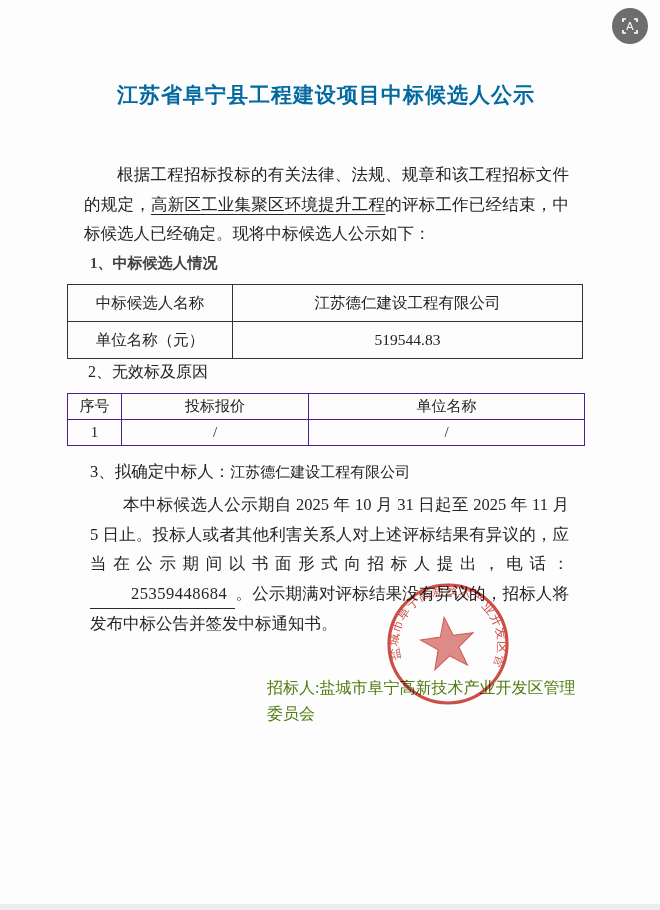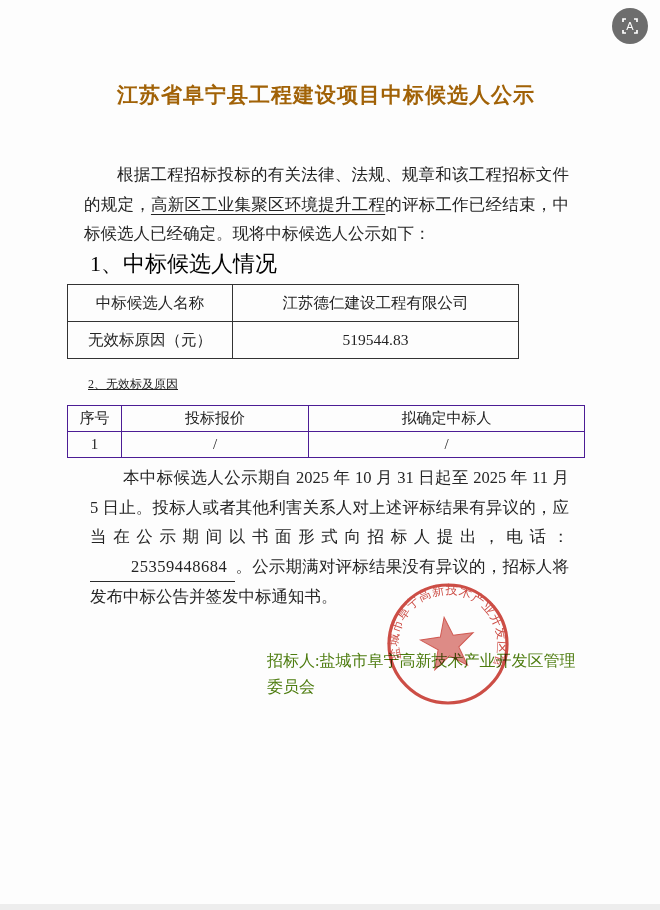--- a/index.html
+++ b/index.html
@@ -13,21 +13,21 @@
     overflow:hidden;
   }
   .content { position:absolute; left:67px; top:0; width:518px; }
 
   .doc-title {
     margin-top:82px;
     text-align:center;
     font-size:21px; font-weight:bold;
     line-height:26px;
     letter-spacing:1px;
-    color:#a16207;
+    color:#0369a1;
   }
 
   .para {
     font-size:16.5px;
     line-height:29.5px;
     text-align:justify;
     color:#242424;
   }
   .para-1 { margin:52px 16px 0 17px; text-indent:33px;font-family:Liberation Serif, serif; }
   .para-2 { margin:5px 16px 0 23px; text-indent:33px; }
@@ -35,36 +35,36 @@
   .u-project { text-decoration:underline; text-underline-offset:4px; }
   .u-phone {
     display:inline-block;
     padding:0 8px;
     border-bottom:1px solid #2a2a2a;
     letter-spacing:0.5px;
   }
 
   .heading-1 {
     margin:0 0 0 23px;
-    font-size:22px; font-weight:normal;
+    font-size:15px; font-weight:bold;
     line-height:29.5px;
-    color:#000000;
+    color:#404040;
   }
   .heading-2 {
-    margin:12px 0 0 21px;
-    font-size:12px; line-height:26px;text-decoration:underline;
+    margin:0 0 0 21px;
+    font-size:16px; line-height:26px;
   }
   .heading-3 {
     margin:13px 0 0 23px;
     font-size:16.5px; line-height:26px;
   }
   .heading-3 .award-value { font-size:15px; }
 
   table { border-collapse:collapse; table-layout:fixed; }
-  .tbl-1 { width:452px; margin-top:6px; border:1.6px solid #333; }
+  .tbl-1 { width:516px; margin-top:6px; border:1.6px solid #333; }
   .tbl-1 td {
     border:1px solid #333;
     height:37px;
     text-align:center; vertical-align:middle;
     font-size:15.5px; color:#242424;
   }
   .tbl-1 .col-label { width:165px; }
 
   .tbl-2 { width:518px; margin-top:8px; border:1.6px solid #333; }
   .tbl-2 th, .tbl-2 td {
@@ -119,45 +119,46 @@
 
     <div class="heading-1">1、中标候选人情况</div>
 
     <table class="tbl-1">
       <tbody>
         <tr>
           <td class="col-label">中标候选人名称</td>
           <td>江苏德仁建设工程有限公司</td>
         </tr>
         <tr>
-          <td class="col-label">无效标原因（元）</td>
+          <td class="col-label">单位名称（元）</td>
           <td>519544.83</td>
         </tr>
       </tbody>
     </table>
 
     <div class="heading-2">2、无效标及原因</div>
 
     <table class="tbl-2">
       <thead>
         <tr>
           <th class="col-no">序号</th>
           <th class="col-name">投标报价</th>
-          <th>拟确定中标人</th>
+          <th>单位名称</th>
         </tr>
       </thead>
       <tbody>
         <tr>
           <td>1</td>
           <td>/</td>
           <td>/</td>
         </tr>
       </tbody>
     </table>
 
+    <div class="heading-3"><span>3、拟确定中标人：</span><span class="award-value">江苏德仁建设工程有限公司</span></div>
 
     <div class="para para-2"><span>本中标候选人公示期自 2025 年 10 月 31 日起至 2025 年 11 月 5 日止。投标人或者其他利害关系人对上述评标结果有异议的，应当在公示期间以书面形式向招标人提出，电话：</span><span class="u-phone">25359448684</span><span>。公示期满对评标结果没有异议的，招标人将发布中标公告并签发中标通知书。</span></div>
 
     <div class="sig-block">
       <div class="sig-1">招标人:盐城市阜宁高新技术产业开发区管理委员会</div>
     </div>
 
   </div>
 
   <svg class="seal" viewBox="0 0 126 126">

